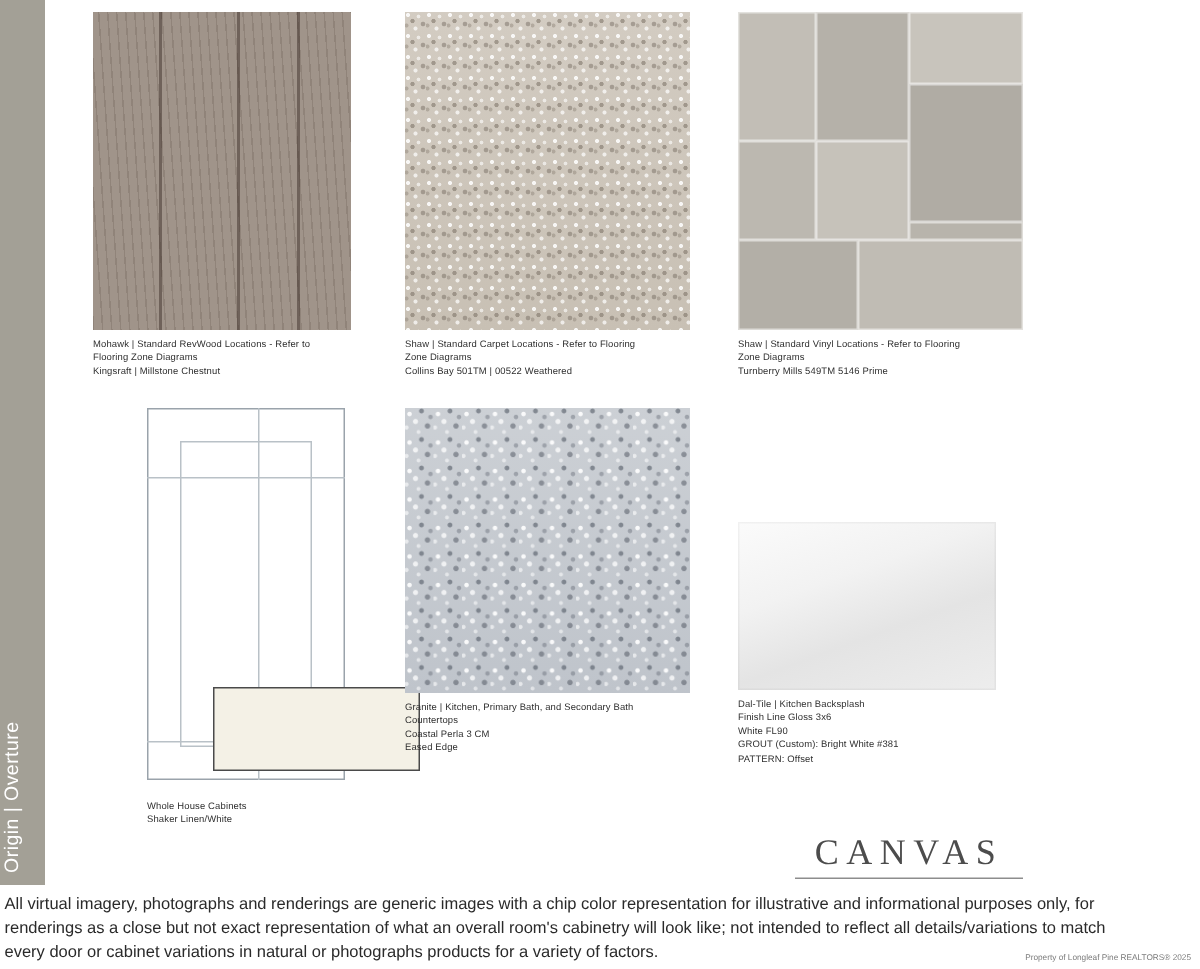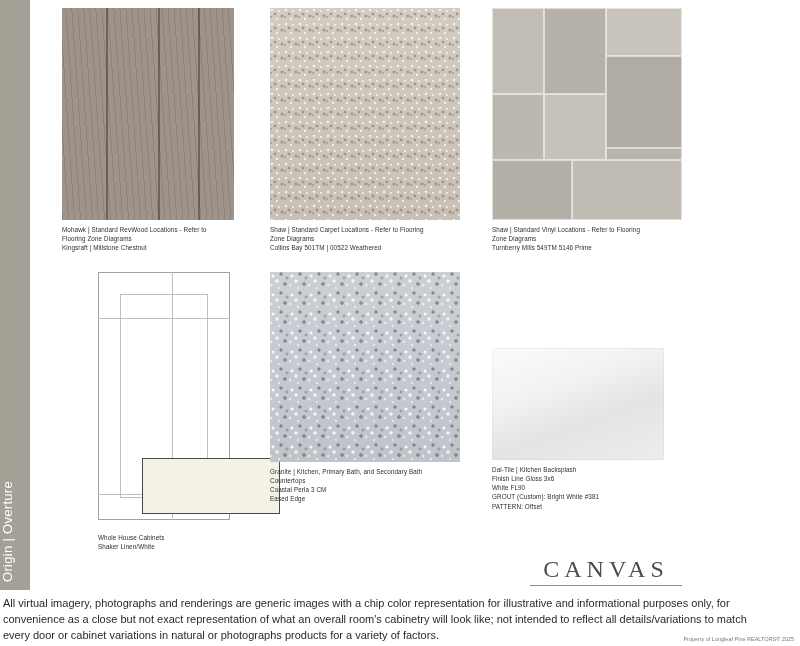--- a/index.html
+++ b/index.html
@@ -285,16 +285,16 @@
 
   <div class="logo" style="left:500px; top:556px; width:152px;">
     <div class="logo-word">CANVAS</div>
     <div class="logo-rule"></div>
   </div>
 
 </div>
 
 <div class="disclaimer">
   <div>All virtual imagery, photographs and renderings are generic images with a chip color representation for illustrative and informational purposes only, for</div>
-  <div>convenience as a close but not exact representation of what an overall room's cabinetry will look like; not intended to reflect all details/variations to match</div>
+  <div>renderings as a close but not exact representation of what an overall room's cabinetry will look like; not intended to reflect all details/variations to match</div>
   <div>every door or cabinet variations in natural or photographs products for a variety of factors.</div>
 </div>
 <div class="copyright">Property of Longleaf Pine REALTORS®  2025</div>
 
 </body></html>

